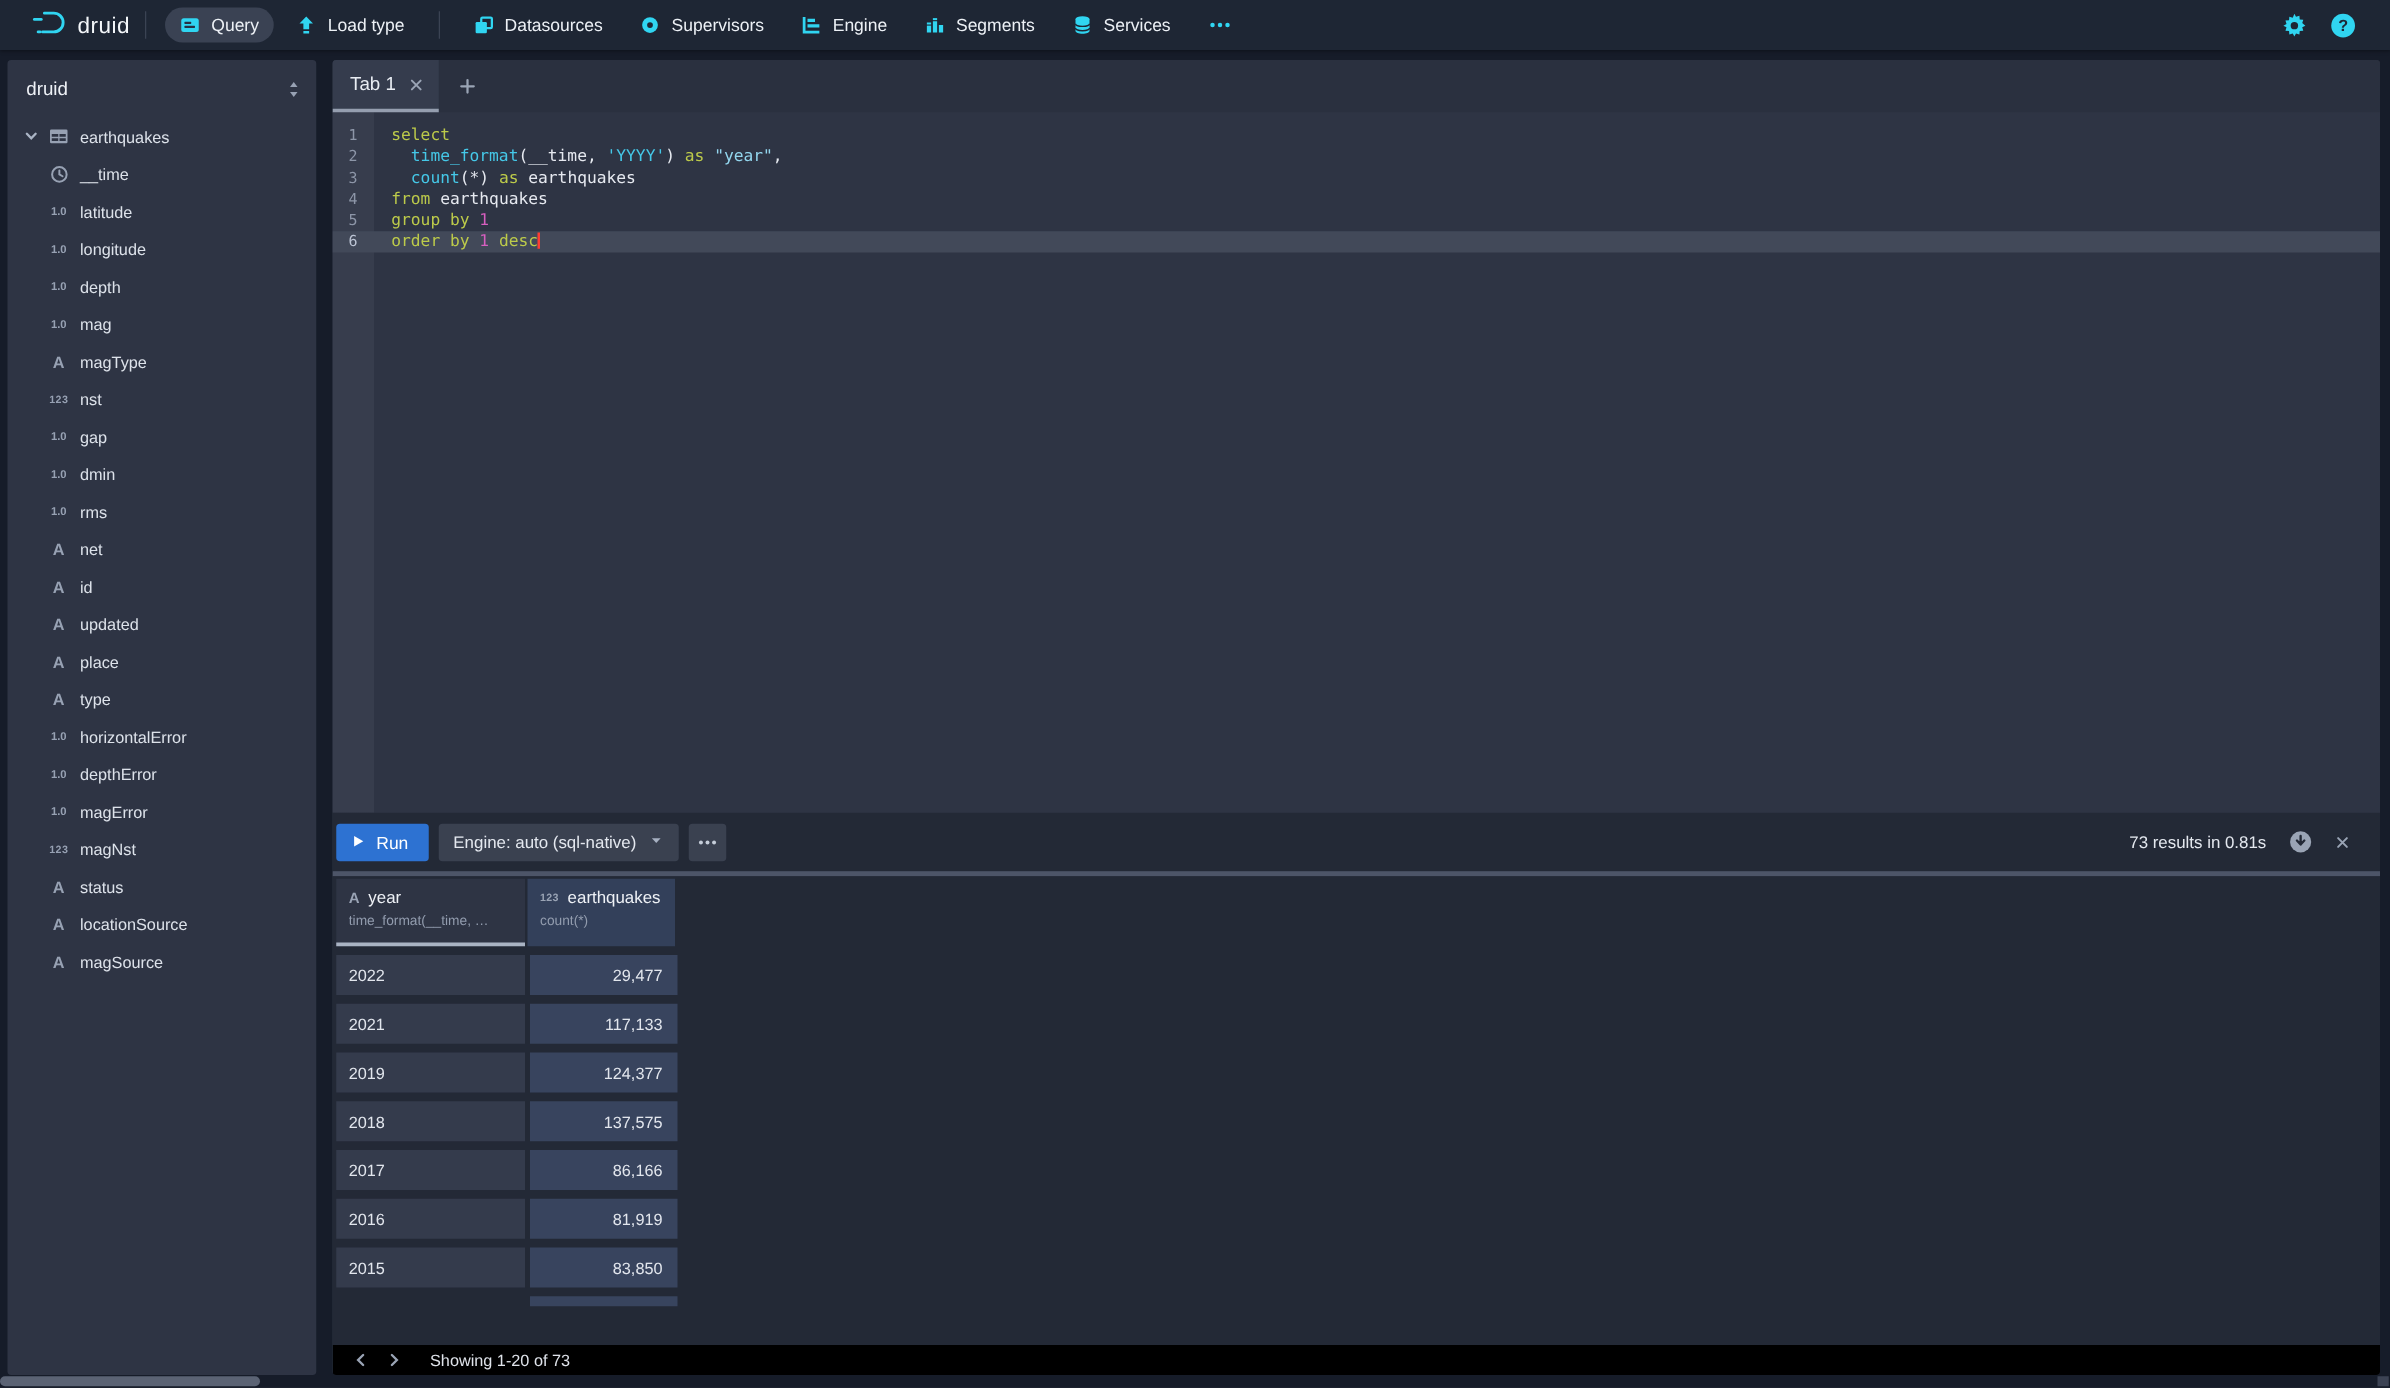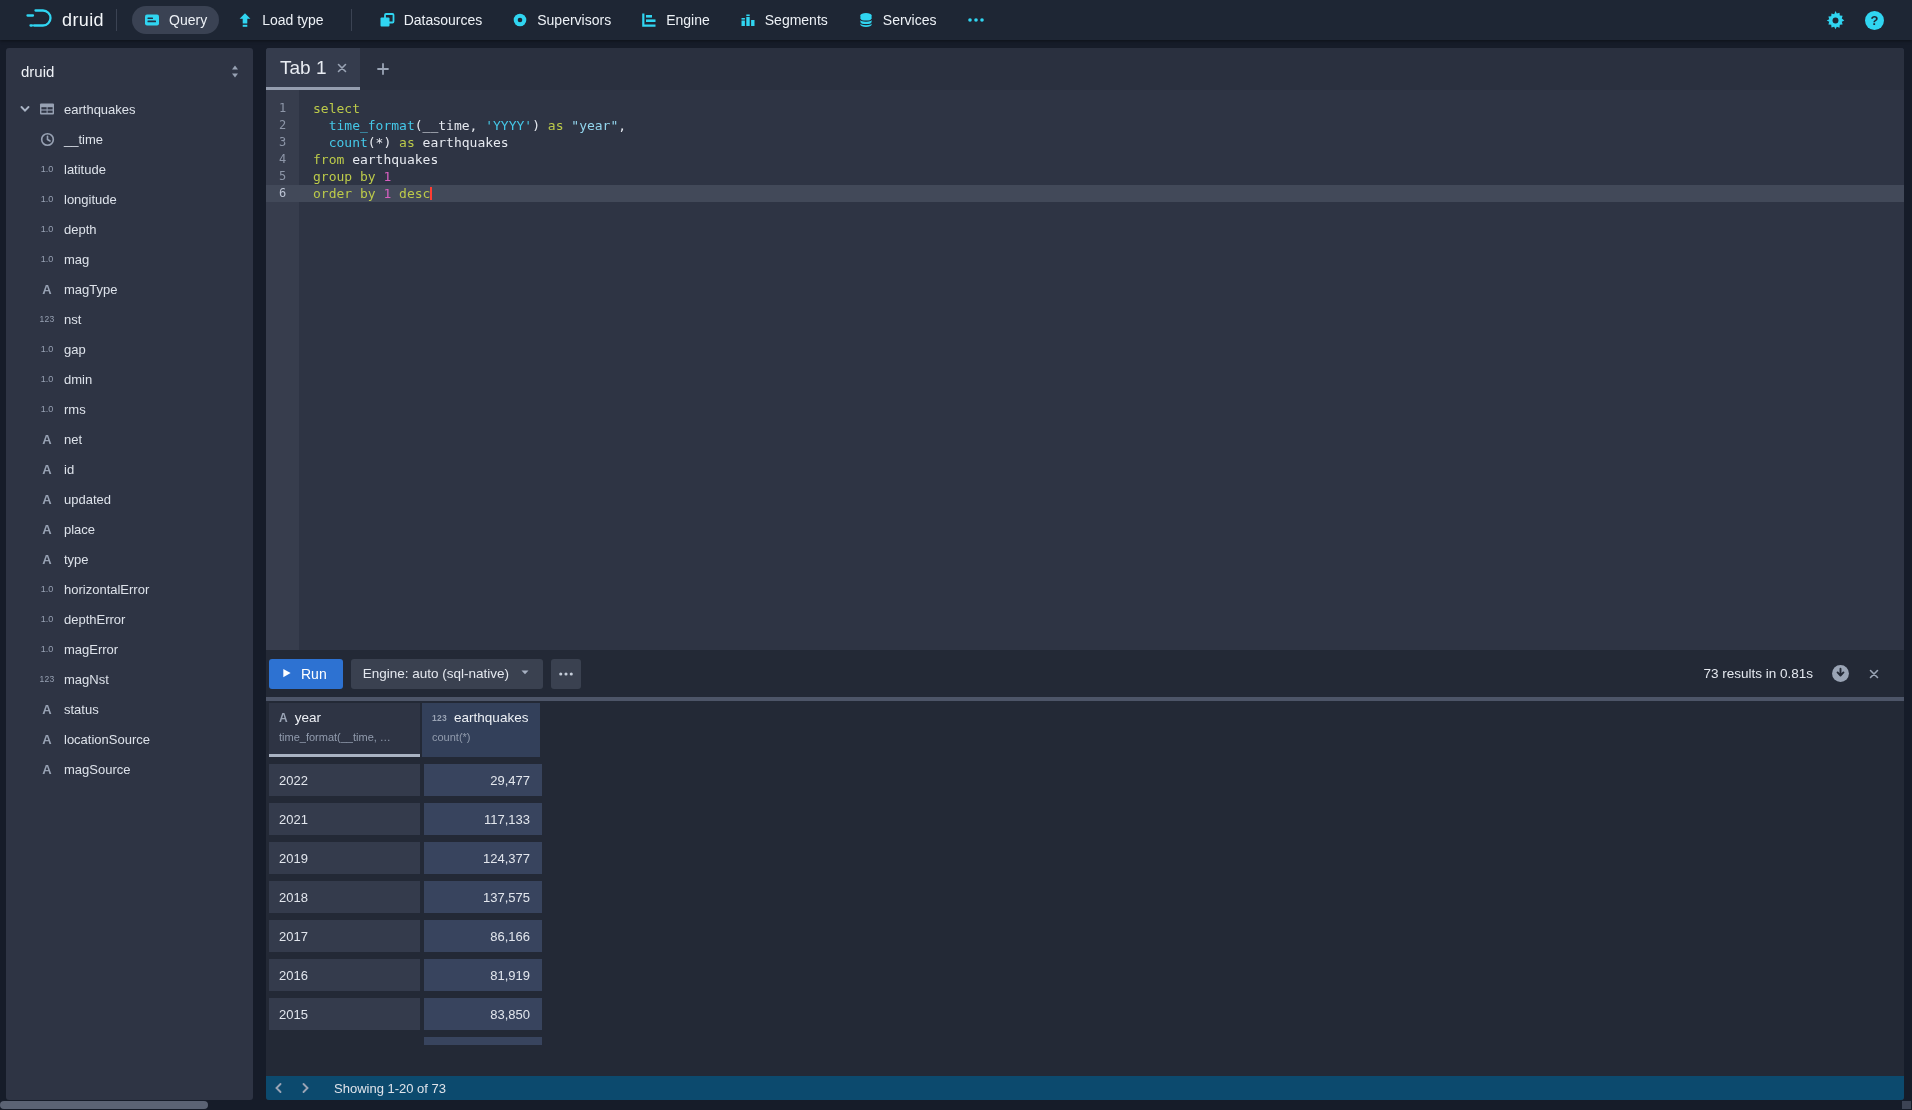--- a/index.html
+++ b/index.html
@@ -24,31 +24,31 @@
   
   .sidebar{position:absolute;left:6px;top:48px;width:247px;height:1052px;background:#2e3444;
     border-radius:3px;box-sizing:border-box;overflow:hidden;}
   .side-header{display:flex;align-items:center;justify-content:space-between;
     padding:15px 12px 14px 15px;}
   .side-title{color:#eef1f6;font-size:15px;}
   .sort-icon{cursor:pointer;display:flex;}
   .tree-row{display:flex;align-items:center;height:30px;color:#dde2ea;font-size:13px;cursor:pointer;}
   .tree-chevron{width:22px;display:flex;justify-content:center;margin-left:8px;}
   .tree-ic{width:22px;display:flex;justify-content:center;margin-right:6px;}
-  .tree-badge{width:22px;text-align:center;color:#97a1b3;font-weight:normal;margin-right:6px;margin-left:30px;}
+  .tree-badge{width:22px;text-align:center;color:#97a1b3;font-weight:bold;margin-right:6px;margin-left:30px;}
   .badge-float{font-size:9px;}
   .badge-string{font-size:13px;font-weight:600;}
   .badge-long{font-size:8.5px;letter-spacing:.3px;}
   .tree-clock{width:22px;display:flex;justify-content:center;margin-right:6px;margin-left:30px;}
   
   .main-card{position:absolute;left:266px;top:48px;width:1638px;height:1052px;background:#2e3444;
     border-radius:3px;display:flex;flex-direction:column;overflow:hidden;}
   .tabstrip{height:42px;background:#2a303f;display:flex;align-items:stretch;flex:none;}
   .tab{display:flex;align-items:center;gap:10px;padding:0 12px 0 14px;background:#353c4d;
-    color:#e8ecf2;font-size:19px;border-bottom:3px solid #959eaf;box-sizing:border-box;cursor:pointer;}
+    color:#e8ecf2;font-size:15px;border-bottom:3px solid #959eaf;box-sizing:border-box;cursor:pointer;}
   .tab-close{display:flex;cursor:pointer;}
   .tab-add{display:flex;align-items:center;padding:0 16px;cursor:pointer;}
   
   .editor{flex:none;height:560px;position:relative;font-family:"DejaVu Sans Mono",monospace;
     font-size:13px;background:linear-gradient(to right,#373d4d 33px,#2e3444 33px);
     padding-top:10px;box-sizing:border-box;cursor:text;}
   .ed-row{display:flex;height:17px;line-height:17px;}
   .ed-row.active{background:#424959;}
   .ed-num{width:33px;flex:none;text-align:center;color:#8d96a8;font-size:12px;}
   .ed-row.active .ed-num{color:#bcc4d4;}
@@ -83,22 +83,22 @@
   .hbadge.b-long{font-size:8.5px;letter-spacing:.3px;}
   .hexpr{font-family:Liberation Sans, sans-serif;font-size:11px;color:#929cae;margin-top:6px;
     white-space:nowrap;overflow:hidden;}
   .hsort{position:absolute;left:0;right:0;bottom:0;height:3px;background:#a9b3c3;}
   .rrow{display:flex;gap:4px;margin-top:7px;padding-left:3px;}
   .rcell{width:151px;box-sizing:border-box;height:32px;background:#343b4c;color:#e2e6ed;
     font-size:13px;display:flex;align-items:center;padding:0 10px;cursor:default;}
   .rcell.measure{width:118px;background:#38445e;justify-content:flex-end;padding-right:12px;}
   .rrow.partial .rcell{height:8px;background:transparent;}
   .rrow.partial .rcell.measure{background:#38445e;}
-  .rfooter{position:absolute;left:0;right:0;bottom:0;height:24px;background:#0c4a6e;
-    display:flex;align-items:center;text-align:center;}
+  .rfooter{position:absolute;left:0;right:0;bottom:0;height:24px;background:#000000;
+    display:flex;align-items:center;padding-left:10px;text-align:center;}
   .pg-btn{display:flex;align-items:center;justify-content:center;width:26px;height:24px;cursor:pointer;}
   .pg-label{color:#dfe3ea;font-size:13px;margin-left:16px;}
   
   .hscroll-thumb{position:absolute;left:0;top:1101px;width:208px;height:8px;background:#5b6374;
     border-radius:4px;cursor:pointer;}
   .scroll-corner{position:absolute;left:1902px;top:1101px;width:9px;height:8px;background:#3c4354;}
 </style>
 </head>
 <body>
 

